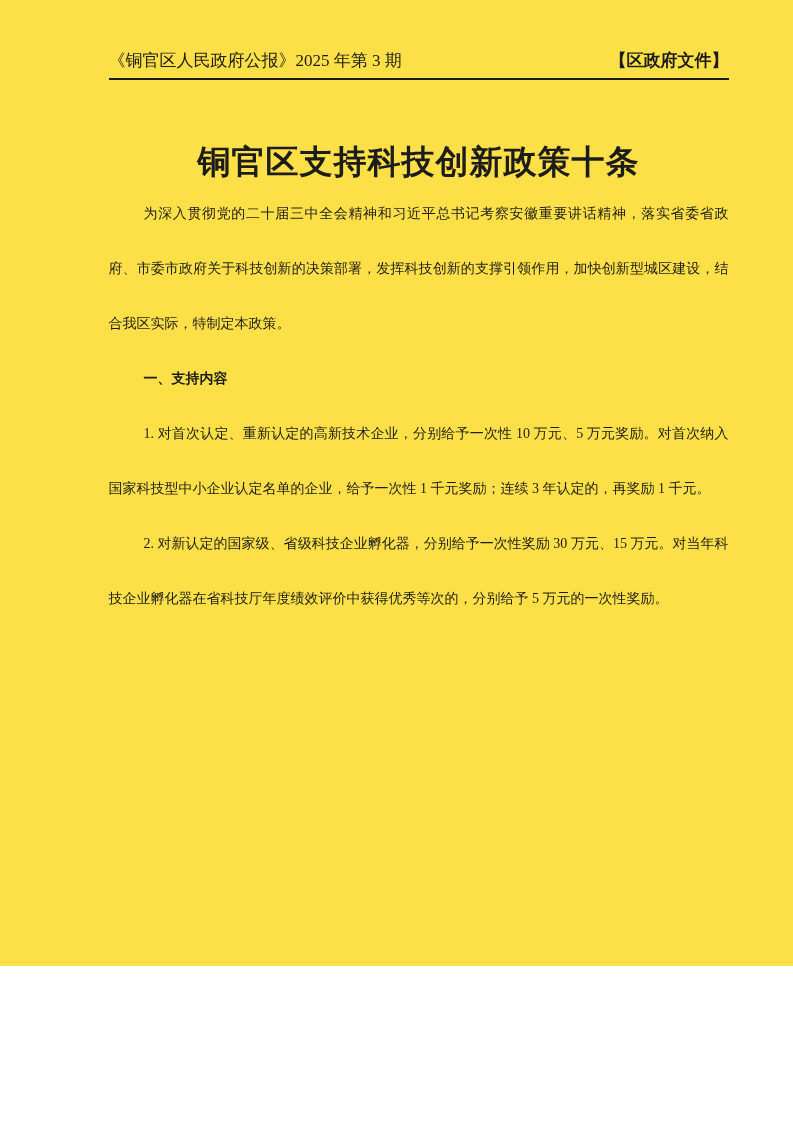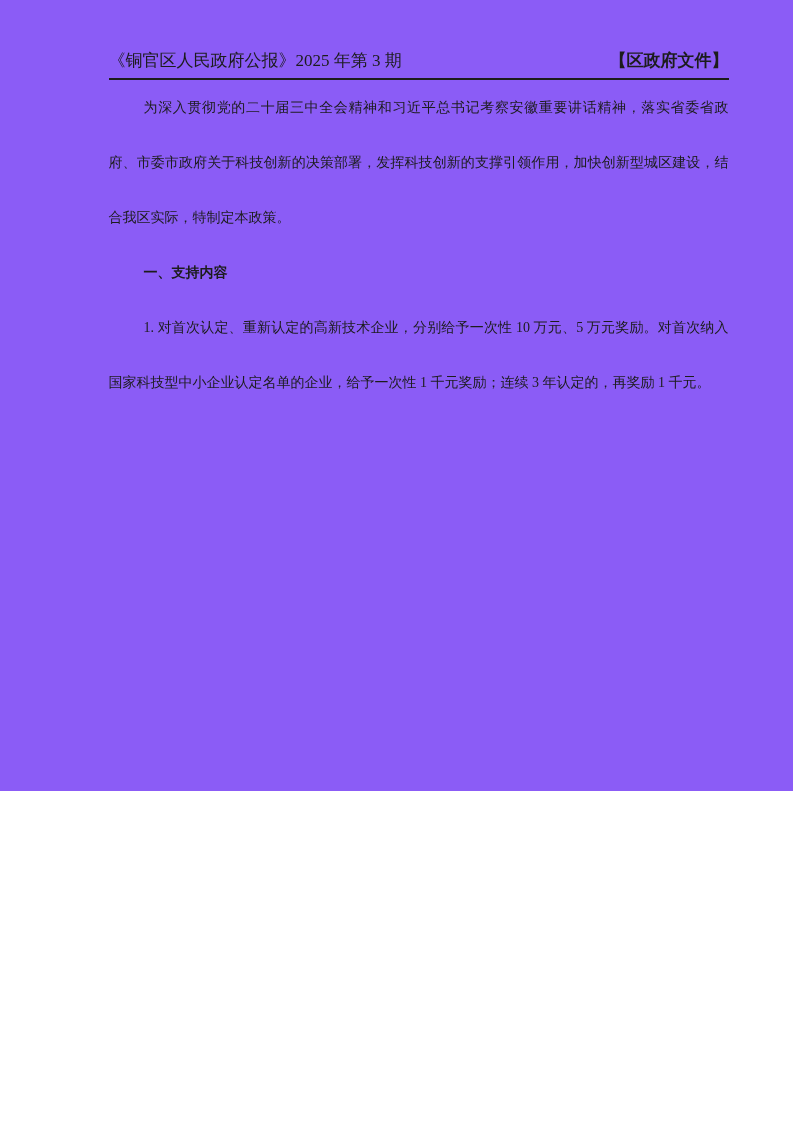--- a/index.html
+++ b/index.html
@@ -2,23 +2,23 @@
 <html lang="zh"><head>
 <meta charset="utf-8">
 <style>
   * { box-sizing: border-box; }
   html, body { margin: 0; padding: 0; }
   body { background: #ffffff; }
 
   .page {
     position: relative;
     width: 793px;
-    height: 791px;
+    height: 966px;
     margin: 0 auto;
-    background: #8b5cf6;
+    background: #fde047;
     color: #1c1c1c;
     font-family: "Liberation Serif", serif;
     overflow: hidden;
     padding-left: 44px;
   }
 
   .content-col {
     width: 620px;
     margin: 0 auto;
   }
@@ -84,24 +84,26 @@
 
 <div class="page">
 
   <div class="content-col">
 
     <div class="doc-header">
       <span class="header-left">《铜官区人民政府公报》2025 年第 3 期</span>
       <span class="header-right">【区政府文件】</span>
     </div>
 
+    <h1 class="doc-title">铜官区支持科技创新政策十条</h1>
 
     <div class="doc-body">
       <p class="para-intro">为深入贯彻党的二十届三中全会精神和习近平总书记考察安徽重要讲话精神，落实省委省政府、市委市政府关于科技创新的决策部署，发挥科技创新的支撑引领作用，加快创新型城区建设，结合我区实际，特制定本政策。</p>
       <p class="heading-level-1">一、支持内容</p>
       <p class="para-normal">1. 对首次认定、重新认定的高新技术企业，分别给予一次性 10 万元、5 万元奖励。对首次纳入国家科技型中小企业认定名单的企业，给予一次性 1 千元奖励；连续 3 年认定的，再奖励 1 千元。</p>
+      <p class="para-normal">2. 对新认定的国家级、省级科技企业孵化器，分别给予一次性奖励 30 万元、15 万元。对当年科技企业孵化器在省科技厅年度绩效评价中获得优秀等次的，分别给予 5 万元的一次性奖励。</p>
     </div>
 
   </div>
 
   <div class="footer-pagenum">— 2 —</div>
 
 </div>
 
 </body></html>

